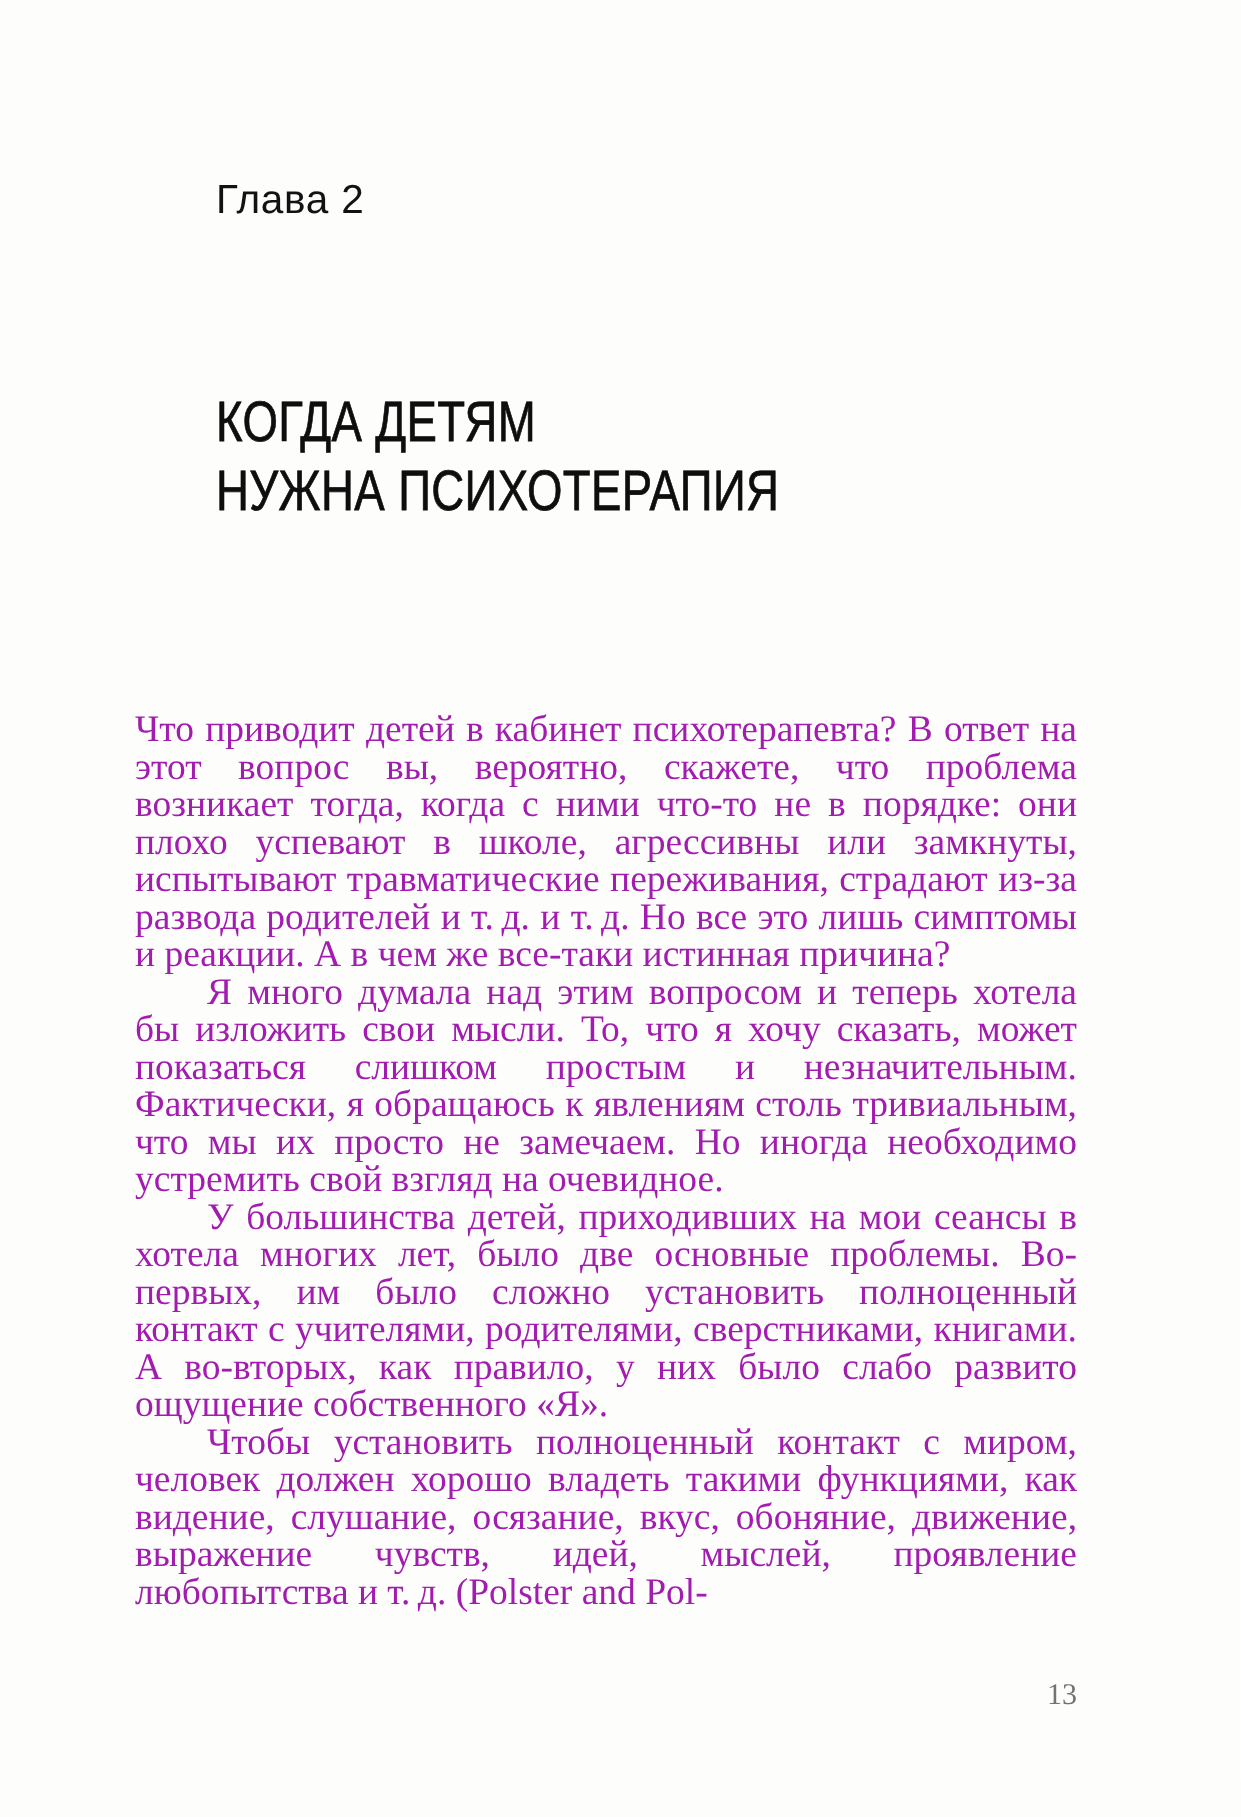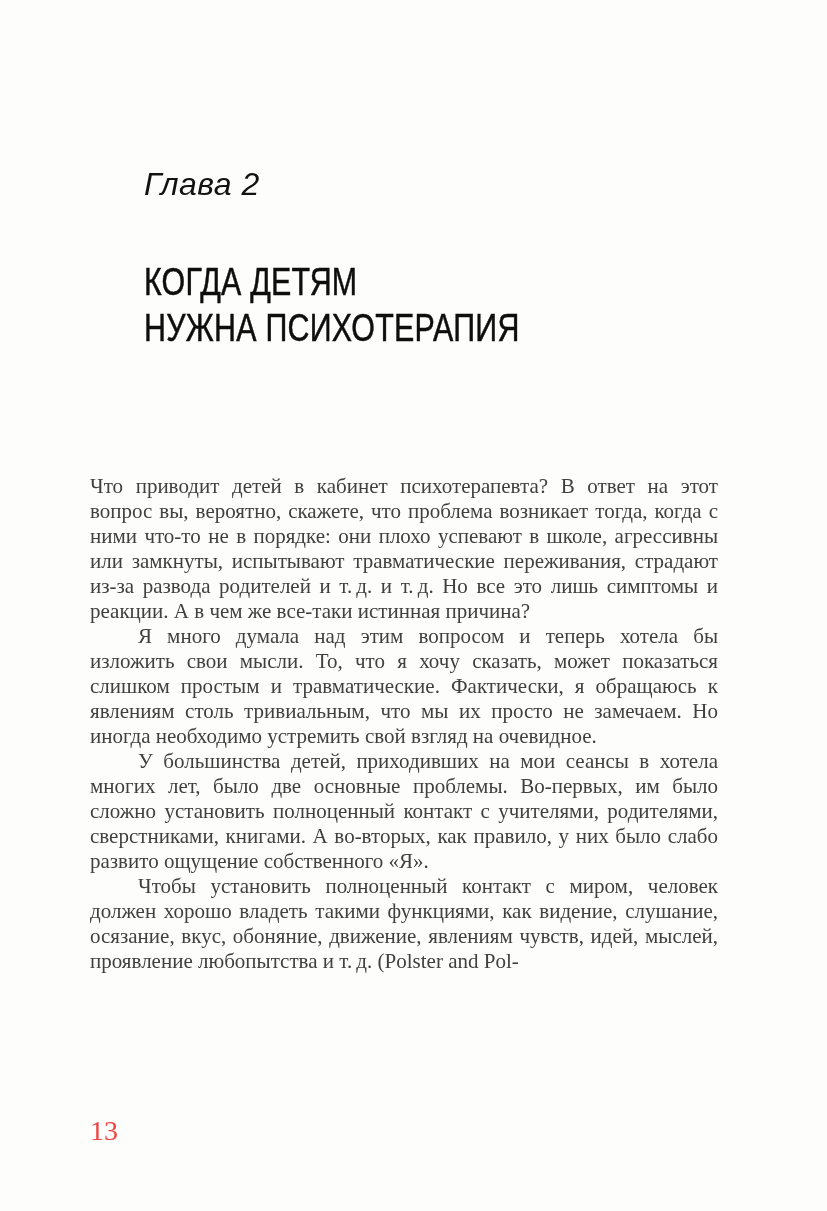--- a/index.html
+++ b/index.html
@@ -14,27 +14,25 @@
     background: #fdfdfc;
     color: #141414;
     font-family: "Liberation Serif", serif;
     overflow: hidden;
   }
   .chapter-label {
     position: absolute;
     left: 144px;
     top: 120px;
     font-family: "Liberation Sans", sans-serif;
-    font-style: italic;
     font-weight: normal;
-    font-size: 32px;
+    font-size: 27px;
     line-height: 1;
     letter-spacing: 0.5px;
     color: #121212;
-    margin-top: 48px;
   }
   .chapter-title {
     position: absolute;
     left: 144px;
     top: 259px;
     margin: 0;
     font-family: "Liberation Sans", sans-serif;
     font-weight: normal;
     font-size: 38px;
     line-height: 46px;
@@ -43,57 +41,57 @@
     transform: scaleX(0.8);
     transform-origin: left top;
     -webkit-text-stroke: 0.5px #0e0e0e;
     white-space: nowrap;
   }
   .body-text {
     position: absolute;
     left: 90px;
     top: 474px;
     width: 628px;
-    font-size: 21px;
+    font-size: 25px;
     line-height: 25px;
     text-align: justify;
-    color: #404040;
+    color: #a21caf;
     hyphens: auto;
     -webkit-hyphens: auto;
   }
   .body-text p {
     margin: 0;
     padding: 0;
     text-indent: 48px;
   }
   .body-text p.first {
     text-indent: 0;
   }
   .page-number {
     position: absolute;
     left: 90px;
     top: 1118px;
     width: 628px;
-    text-align: left;
-    font-size: 28px;
+    text-align: right;
+    font-size: 20px;
     line-height: 25px;
-    color: #ef4444;
+    color: #737373;
   }
 </style>
 </head>
 <body>
 
 <div class="page">
 
   <div class="chapter-label">Глава 2</div>
 
   <h1 class="chapter-title"><span>КОГДА ДЕТЯМ</span><br><span>НУЖНА ПСИХОТЕРАПИЯ</span></h1>
 
   <div class="body-text" lang="ru">
     <p class="first">Что приводит детей в кабинет психотерапевта? В ответ на этот вопрос вы, вероятно, скажете, что проблема возникает тогда, когда с ними что-то не в порядке: они плохо успевают в школе, агрессивны или замкнуты, испытывают травматические переживания, страдают из-за развода родителей и т. д. и т. д. Но все это лишь симптомы и реакции. А в чем же все-таки истинная причина?</p>
-    <p>Я много думала над этим вопросом и теперь хотела бы изложить свои мысли. То, что я хочу сказать, может показаться слишком простым и травматические. Фактически, я обращаюсь к явлениям столь тривиальным, что мы их просто не замечаем. Но иногда необходимо устремить свой взгляд на очевидное.</p>
+    <p>Я много думала над этим вопросом и теперь хотела бы изложить свои мысли. То, что я хочу сказать, может показаться слишком простым и незначительным. Фактически, я обращаюсь к явлениям столь тривиальным, что мы их просто не замечаем. Но иногда необходимо устремить свой взгляд на очевидное.</p>
     <p>У большинства детей, приходивших на мои сеансы в хотела многих лет, было две основные проблемы. Во-первых, им было сложно установить полноценный контакт с учителями, родителями, сверстниками, книгами. А во-вторых, как правило, у них было слабо развито ощущение собственного «Я».</p>
-    <p>Чтобы установить полноценный контакт с миром, человек должен хорошо владеть такими функциями, как видение, слушание, осязание, вкус, обоняние, движение, явлениям чувств, идей, мыслей, проявление любопытства и т. д. (Polster and Pol-</p>
+    <p>Чтобы установить полноценный контакт с миром, человек должен хорошо владеть такими функциями, как видение, слушание, осязание, вкус, обоняние, движение, выражение чувств, идей, мыслей, проявление любопытства и т. д. (Polster and Pol-</p>
   </div>
 
   <div class="page-number">13</div>
 
 </div>
 
 </body></html>

